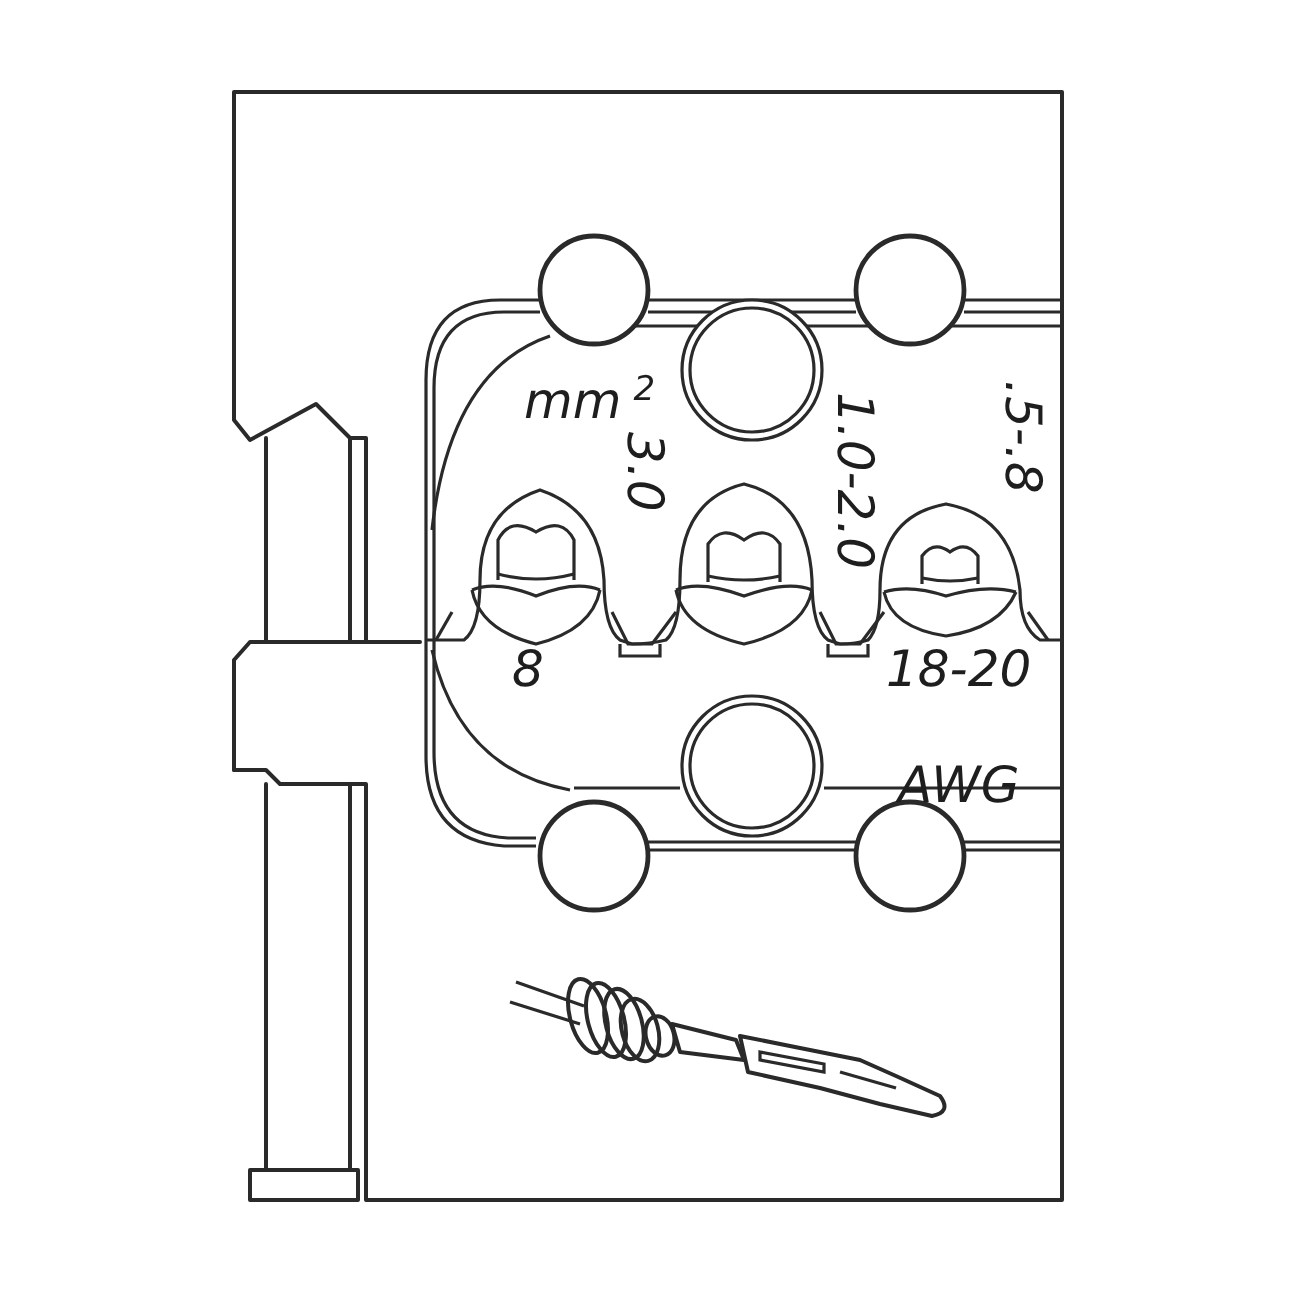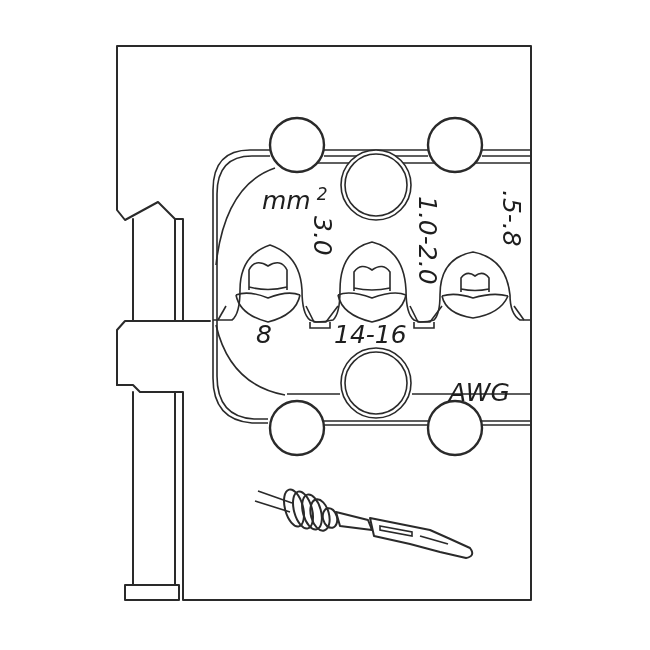--- a/index.html
+++ b/index.html
@@ -120,16 +120,16 @@
 
   <div class="lbl" style="left:262px; top:188px;">
     <span>mm</span><span class="sup">2</span>
   </div>
 
   <div class="lbl rot" style="left:335px; top:216px;">3.0</div>
   <div class="lbl rot" style="left:440px; top:196px;">1.0-2.0</div>
   <div class="lbl rot" style="left:524px; top:190px;">.5-.8</div>
 
   <div class="lbl" style="left:256px; top:322px;">8</div>
-  <div class="lbl" style="left:334px; top:322px;">14-16</div>
+  <div class="lbl" style="left:443px; top:322px;">18-20</div>
 
   <div class="lbl" style="left:449px; top:380px;">AWG</div>
 </div>
 
 </body></html>

